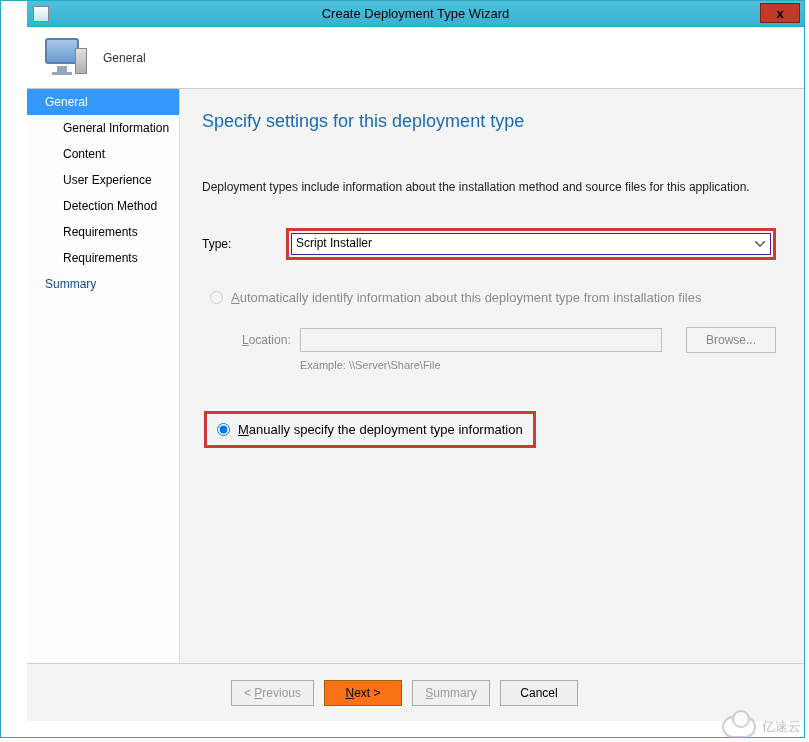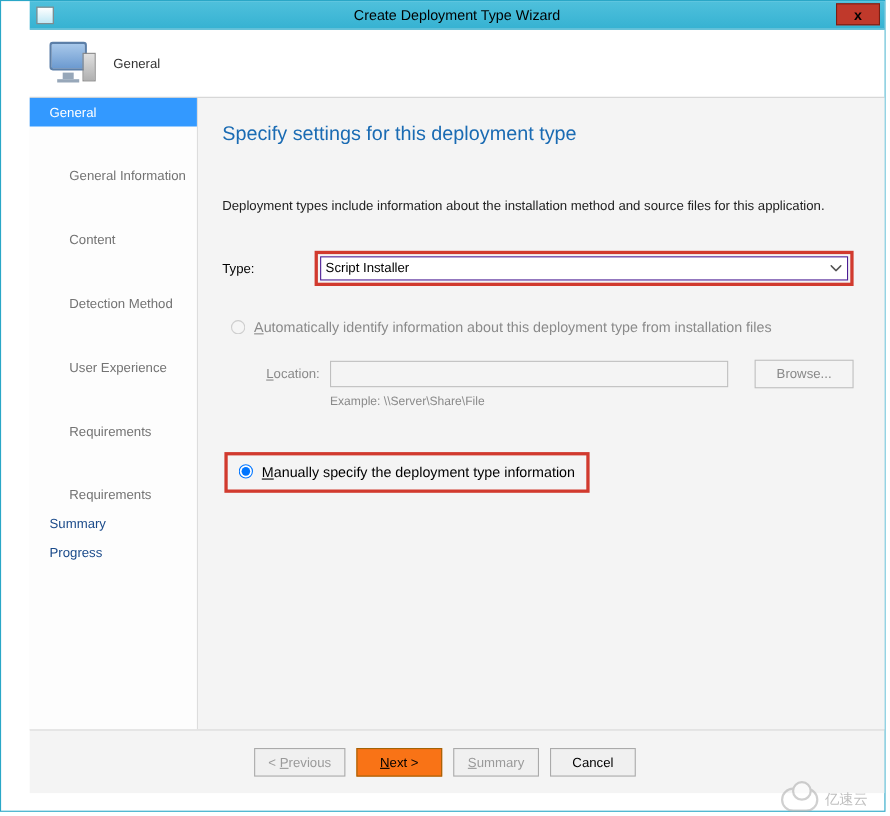--- a/index.html
+++ b/index.html
@@ -111,22 +111,21 @@
     }
     .nav-item {
       padding: 4px 8px 4px 18px;
       color: #1a4a8a;
       cursor: pointer;
       font-size: 12px;
       line-height: 18px;
     }
     .nav-item.sub {
       padding-left: 36px;
-      color: #737373;
-      margin-top: 32px;
+      color: #000000;
     }
     .nav-item.active {
       background: #3399ff;
       color: #fff;
     }
     .content {
       flex: 1;
       padding: 22px 28px 10px 22px;
       background: #f4f4f4;
       position: relative;
@@ -228,20 +227,21 @@
       color: #8a8a8a;
       font-size: 11px;
       margin-top: 6px;
     }
     .manual-wrap {
       border: 3px solid #d13a2e;
       display: inline-flex;
       padding: 8px 10px;
       margin-top: 40px;
       margin-left: 2px;
+      align-items: center;
     }
     .footer {
       height: 58px;
       border-top: 1px solid #d0d0d0;
       background: #f4f4f4;
       display: flex;
       align-items: center;
       justify-content: center;
       padding-right: 22px;
       gap: 10px;
@@ -258,21 +258,21 @@
     .wiz-btn.primary {
       border: 1px solid #a16207;
       background: #f97316;
     }
     .wiz-btn:disabled, .wiz-btn.disabled {
       color: #9a9a9a;
       cursor: default;
     }
     .watermark {
       position: absolute;
-      right: 20px;
+      right: 8px;
       bottom: 4px;
       display: flex;
       align-items: center;
       gap: 6px;
       opacity: 0.55;
       font-size: 13px;
       color: #888;
     }
     .wm-cloud {
       width: 34px; height: 22px;
@@ -310,26 +310,25 @@
     </div>
     <div class="header-text">General</div>
   </div>
 
   <div class="body-area">
 
     <div class="sidebar">
       <div class="nav-item active">General</div>
       <div class="nav-item sub">General Information</div>
       <div class="nav-item sub">Content</div>
+      <div class="nav-item sub">User Experience</div>
       <div class="nav-item sub">Detection Method</div>
-      <div class="nav-item sub">User Experience</div>
       <div class="nav-item sub">Requirements</div>
       <div class="nav-item sub">Requirements</div>
       <div class="nav-item">Summary</div>
-      <div class="nav-item">Progress</div>
     </div>
 
     <div class="content">
       <div class="content-heading">Specify settings for this deployment type</div>
       <div class="description">Deployment types include information about the installation method and source files for this application.</div>
 
       <div class="row">
         <div class="label-col">Type:</div>
         <div class="type-select-wrap">
           <div class="type-select">

